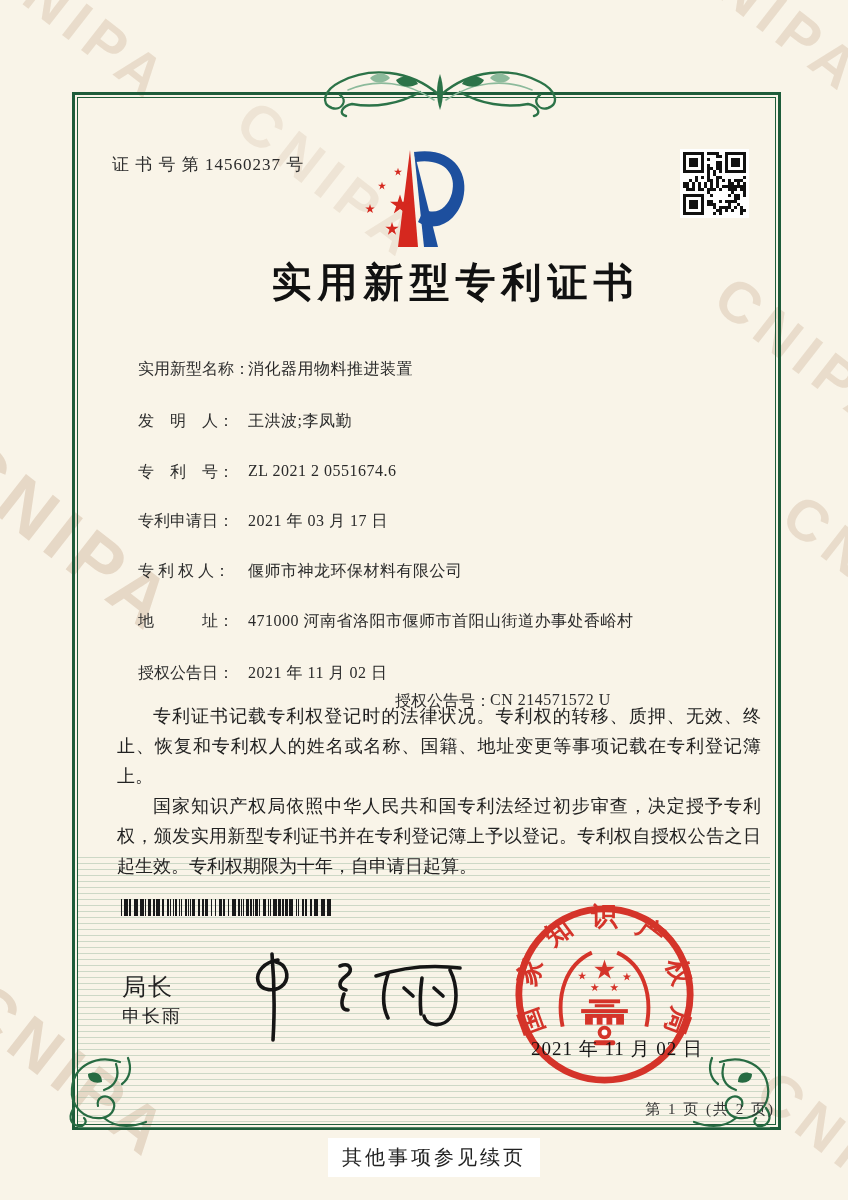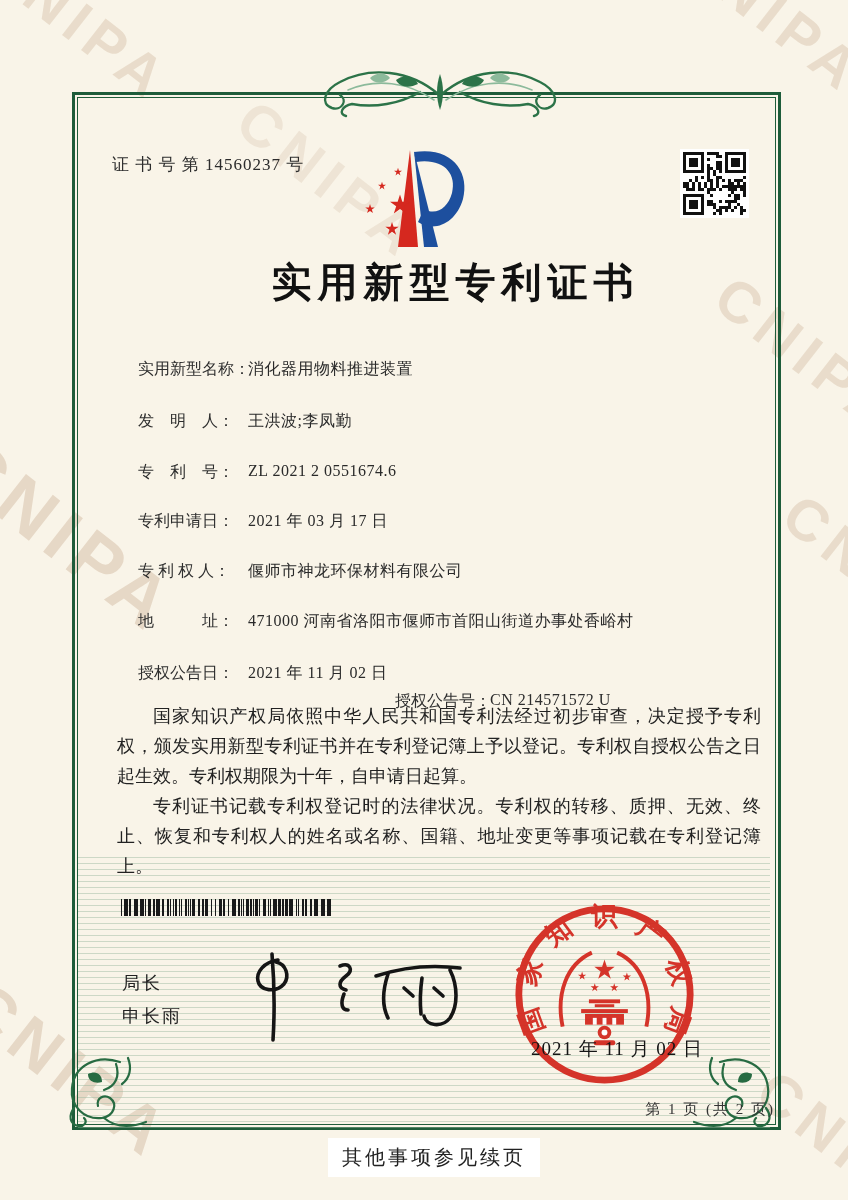--- a/index.html
+++ b/index.html
@@ -45,21 +45,21 @@
   .row .val{position:absolute;left:110px;top:0;letter-spacing:.5px;color:#2a2a2a;}
   .r1{top:359px;} .r2{top:411px;} .r3{top:462px;} .r4{top:511px;}
   .r5{top:561px;} .r6{top:611px;} .r7{top:663px;}
   .row2{position:absolute;left:395px;top:691px;font-size:16px;color:#2e2e2e;white-space:nowrap;z-index:3;height:22px;}
   .row2 .val{position:absolute;left:95px;top:0;letter-spacing:.5px;}
   .paras{position:absolute;left:117px;top:701px;width:644px;font-size:18px;line-height:30px;
          color:#222;text-align:justify;z-index:3;}
   .paras p{margin:0;text-indent:2em;}
 
   .barcode{position:absolute;left:121px;top:899px;z-index:3;line-height:0;}
-  .officer-title{position:absolute;left:122px;top:971px;font-size:18px;color:#222;letter-spacing:2px;z-index:3;}
+  .officer-title{position:absolute;left:122px;top:971px;font-size:24px;color:#222;letter-spacing:2px;z-index:3;}
   .officer-name{position:absolute;left:122px;top:1004px;font-size:18px;color:#222;letter-spacing:2px;z-index:3;}
   .sig{position:absolute;left:238px;top:948px;z-index:3;}
 
   .seal{position:absolute;left:512px;top:902px;z-index:3;opacity:.93;}
   .seal text{font-family:"Liberation Serif","DejaVu Serif",serif;font-weight:bold;}
   .seal-date{position:absolute;left:531px;top:1036px;font-size:19px;color:#151515;
              letter-spacing:1px;z-index:4;white-space:nowrap;}
 
   .pageinfo{position:absolute;left:72px;top:1100px;width:703px;text-align:right;
             font-size:15px;color:#333;letter-spacing:2px;z-index:3;}
@@ -289,22 +289,22 @@
   <div class="row r7">
     <span>授权公告日：</span>
     <span class="val">2021 年 11 月 02 日</span>
   </div>
   <div class="row2">
     <span>授权公告号：</span>
     <span class="val">CN 214571572 U</span>
   </div>
 
   <div class="paras">
+    <p>专利证书记载专利权登记时的法律状况。专利权的转移、质押、无效、终止、恢复和专利权人的姓名或名称、国籍、地址变更等事项记载在专利登记簿上。</p>
     <p>国家知识产权局依照中华人民共和国专利法经过初步审查，决定授予专利权，颁发实用新型专利证书并在专利登记簿上予以登记。专利权自授权公告之日起生效。专利权期限为十年，自申请日起算。</p>
-    <p>专利证书记载专利权登记时的法律状况。专利权的转移、质押、无效、终止、恢复和专利权人的姓名或名称、国籍、地址变更等事项记载在专利登记簿上。</p>
   </div>
 
   <div class="barcode">
     <svg id="bc-svg" width="217" height="17" viewBox="0 0 217 17">
         <rect x="0" y="0" width="1" height="17" fill="#1a1a1a"></rect>
         <rect x="3" y="0" width="4" height="17" fill="#1a1a1a"></rect>
         <rect x="8" y="0" width="2" height="17" fill="#1a1a1a"></rect>
         <rect x="13" y="0" width="4" height="17" fill="#1a1a1a"></rect>
         <rect x="19" y="0" width="4" height="17" fill="#1a1a1a"></rect>
         <rect x="24" y="0" width="1" height="17" fill="#1a1a1a"></rect>

